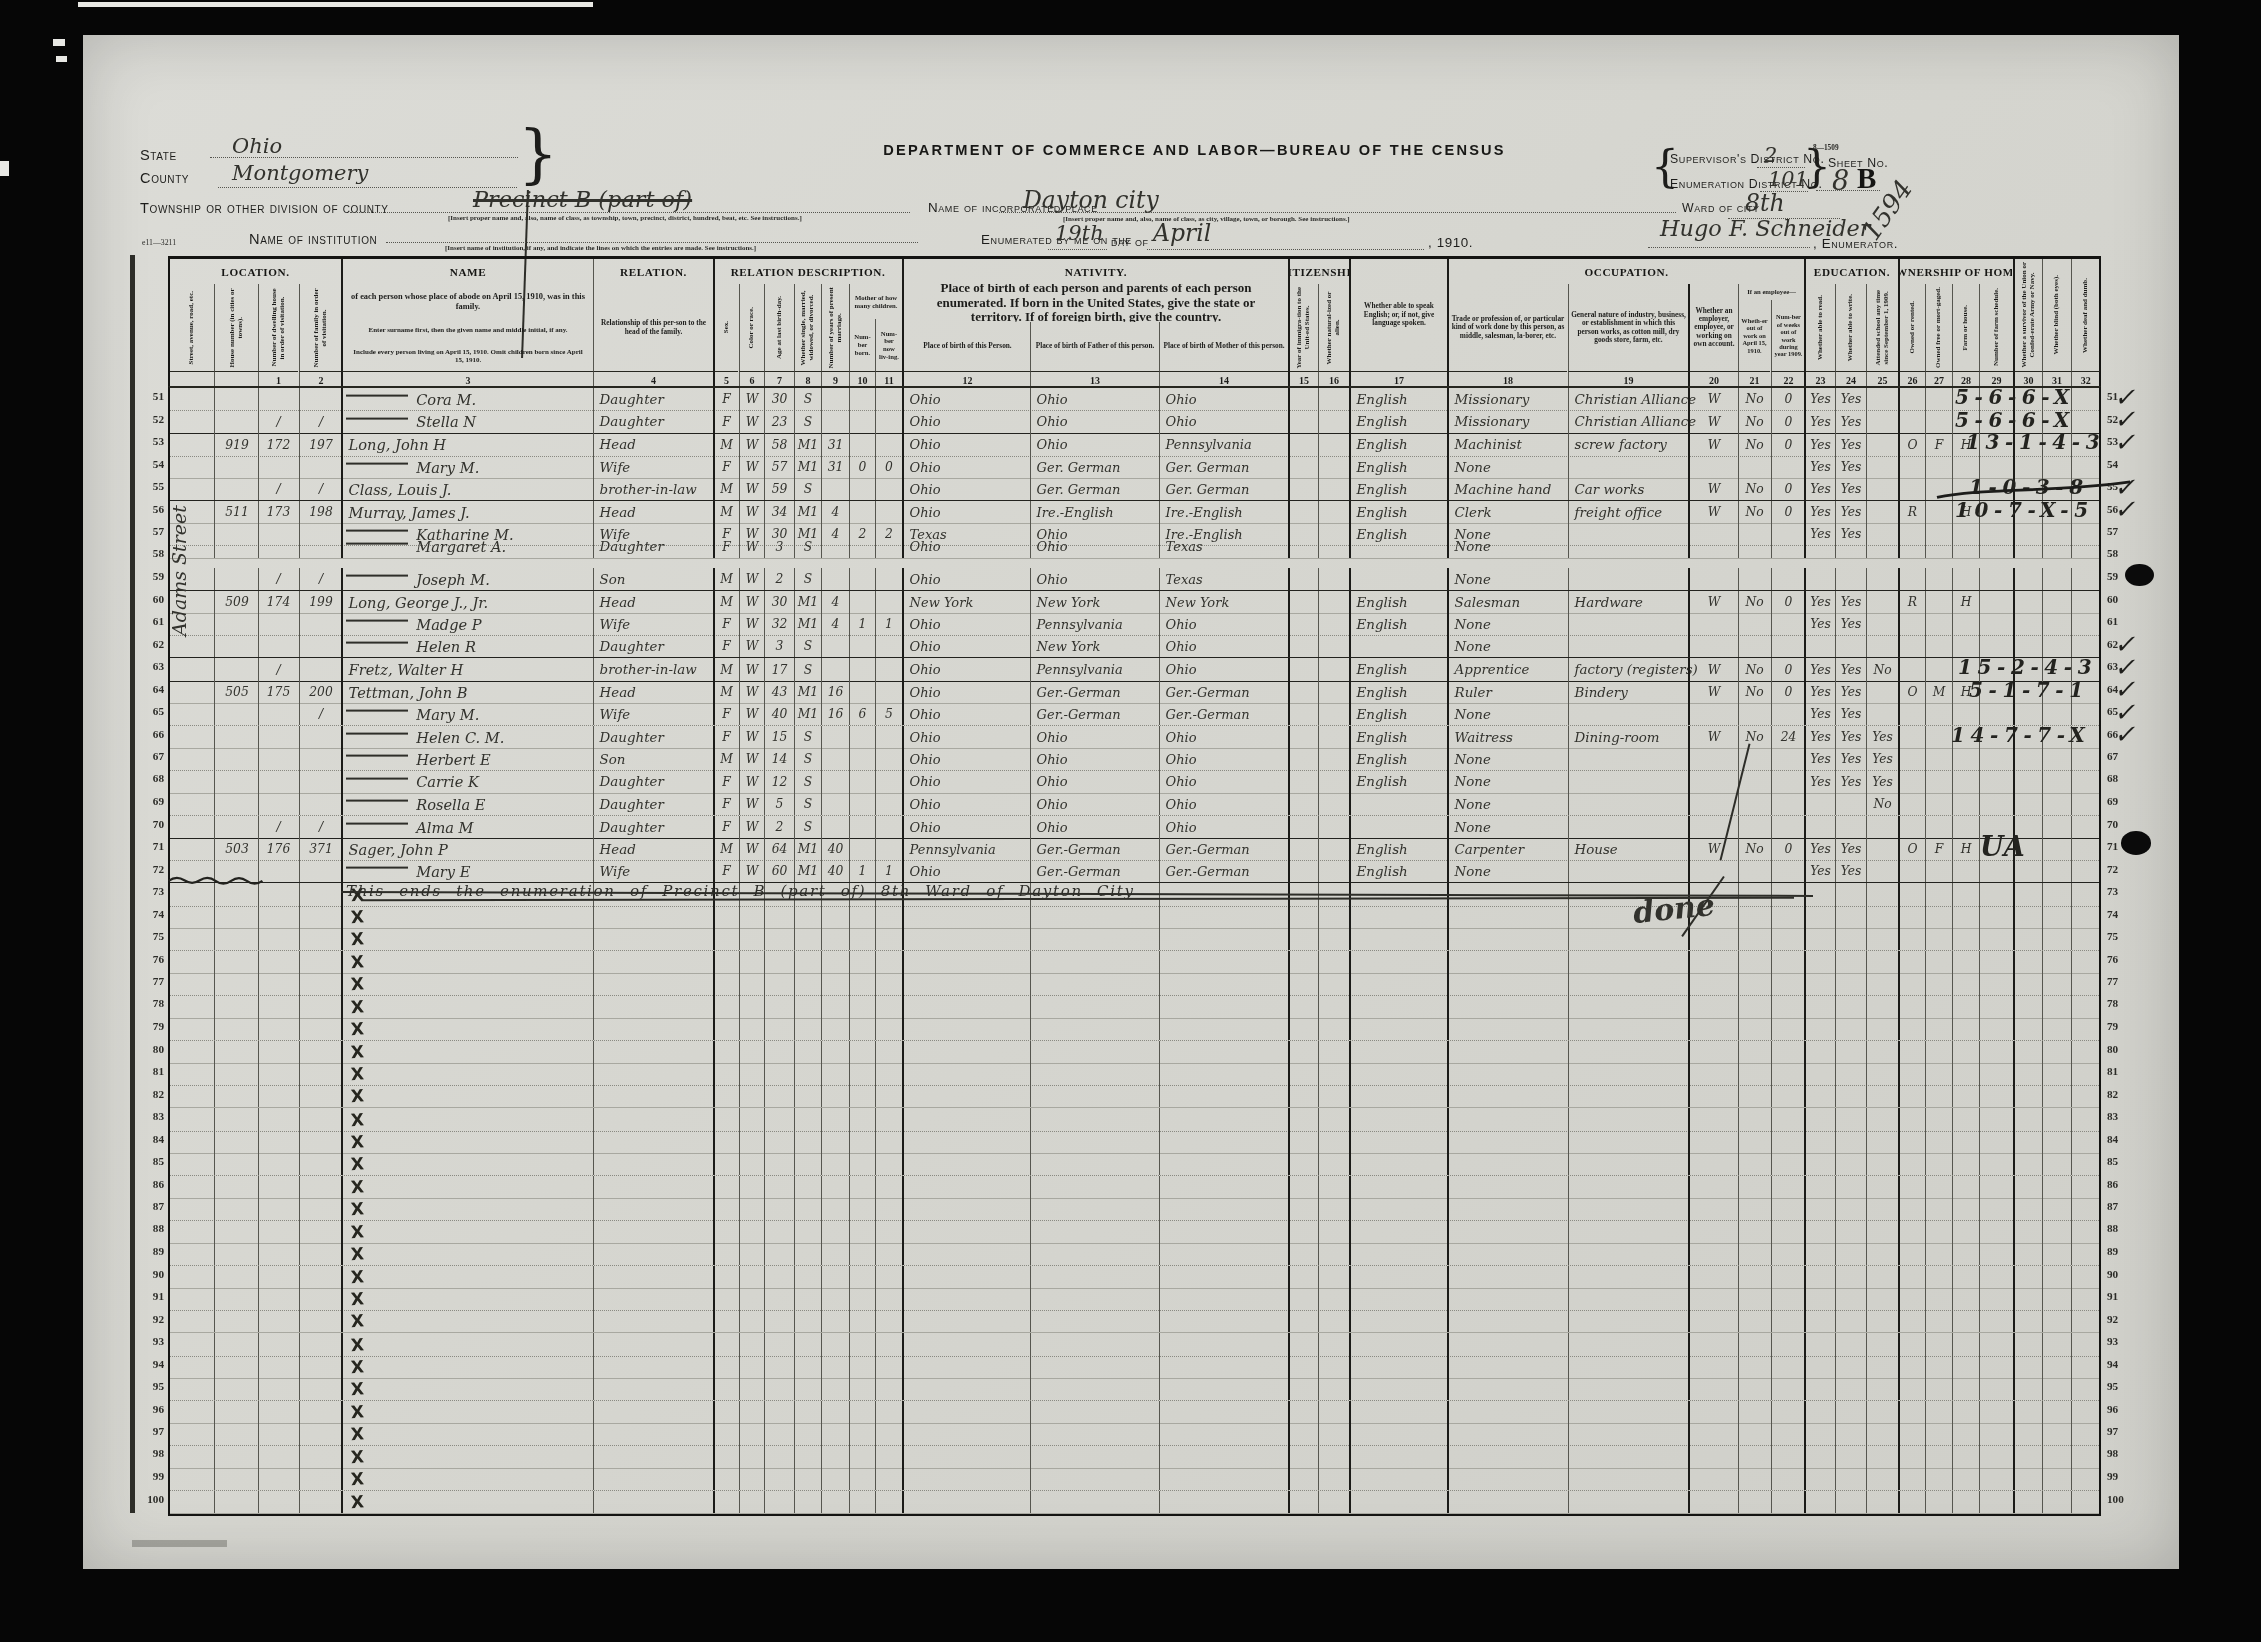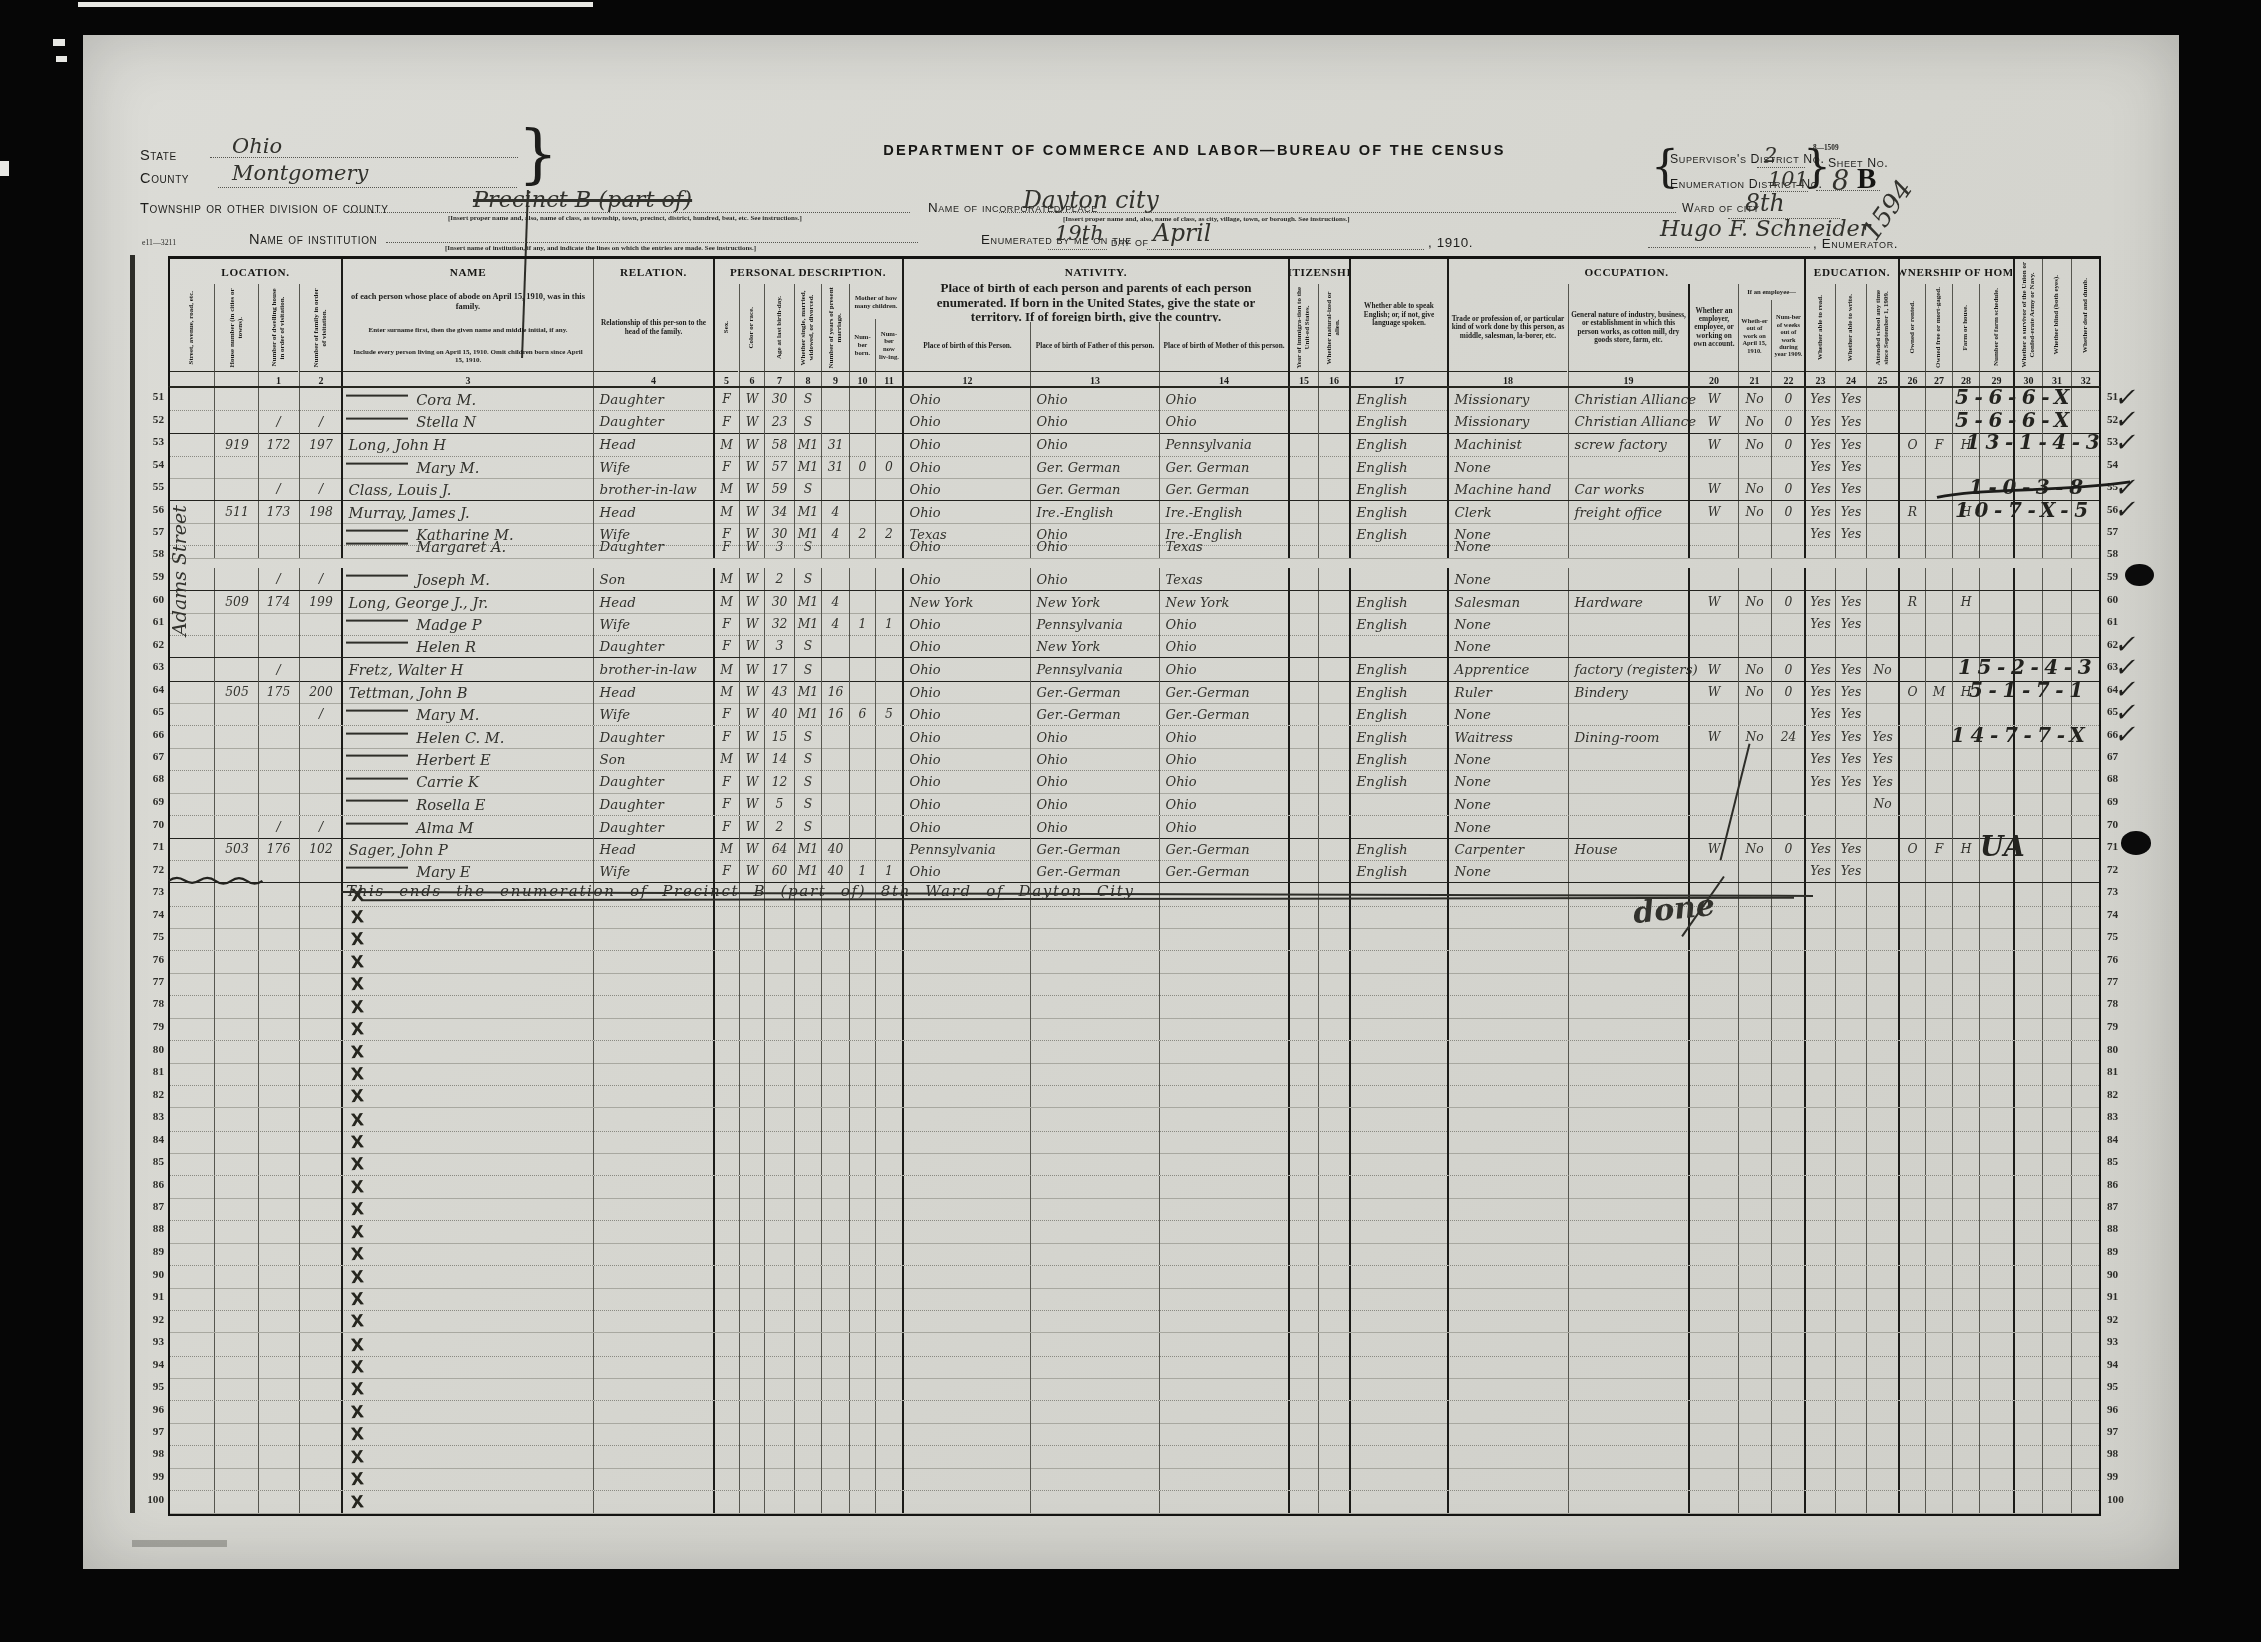--- a/index.html
+++ b/index.html
@@ -114,21 +114,21 @@
     <span class="abs hw" style="left:1745px;top:189px;font-size:23.5px;">8th</span>
     <div class="abs dots" style="left:1728px;top:218px;width:112px;"></div>
 
     <span class="abs hw" style="left:1854px;top:195px;font-size:26px;transform:rotate(-55deg);">1594</span>
 
     <div class="abs penline" style="left:130px;top:255px;width:4.5px;height:1258px;"></div>
     <div id="thead" class="abs" style="left: 168px; top: 256px; width: 1929px; height: 130px; border-top: 3.4px solid rgb(20, 20, 18); border-left: 2.2px solid rgb(20, 20, 18); border-right: 2.2px solid rgb(20, 20, 18); box-sizing: content-box;">
         <div class="hcell grp " style="left: 0px; top: 0px; width: 171px; height: 25px;">LOCATION.</div>
         <div class="hcell grp blh" style="left: 171px; top: 0px; width: 252px; height: 25px;">NAME</div>
         <div class="hcell grp bl" style="left: 423px; top: 0px; width: 120px; height: 25px;">RELATION.</div>
-        <div class="hcell grp blh" style="left: 543px; top: 0px; width: 188px; height: 25px;">PERSONAL DESCRIPTION.</div>
+        <div class="hcell grp blh" style="left: 543px; top: 0px; width: 188px; height: 25px;">RELATION DESCRIPTION.</div>
         <div class="hcell grp blh" style="left: 732px; top: 0px; width: 386px; height: 25px;">NATIVITY.</div>
         <div class="hcell grp blh" style="left: 1118px; top: 0px; width: 62px; height: 25px;">CITIZENSHIP.</div>
         <div class="hcell grp blh" style="left: 1179px; top: 0px; width: 98px; height: 25px;"></div>
         <div class="hcell grp blh" style="left: 1277px; top: 0px; width: 357px; height: 25px;">OCCUPATION.</div>
         <div class="hcell grp blh" style="left: 1634px; top: 0px; width: 94px; height: 25px;">EDUCATION.</div>
         <div class="hcell grp blh" style="left: 1728px; top: 0px; width: 114px; height: 25px;">OWNERSHIP OF HOME.</div>
         <div class="hcell " style="left: 0px; top: 25px; width: 44px; height: 87px;">
           <div class="vtxt">Street, avenue, road, etc.</div>
         </div>
         <div class="hcell numcell " style="left: 0px; top: 112px; width: 44px; height: 18px; border-top: 1.7px solid rgb(38, 38, 31);"></div>
@@ -1681,21 +1681,21 @@
         </div>
         <div class="row" style="top: 450px; height: 22.4px; border-bottom: 1.1px dotted rgb(138, 138, 130);">
           <div class="cell " style="left: 0px; top: 0px; width: 44px; height: 22.4px;"></div>
           <div class="cell bl ctr" style="left: 44px; top: 0px; width: 45px; height: 22.4px;">
             <div class="hw c-small">503</div>
           </div>
           <div class="cell bl ctr" style="left: 88px; top: 0px; width: 40px; height: 22.4px;">
             <div class="hw c-small">176</div>
           </div>
           <div class="cell bl ctr" style="left: 129px; top: 0px; width: 43px; height: 22.4px;">
-            <div class="hw c-small">102</div>
+            <div class="hw c-small">371</div>
           </div>
           <div class="cell blh" style="left: 171px; top: 0px; width: 252px; height: 22.4px;">
             <div class="hw c-name" style="padding-left: 5.6px;">Sager, John P</div>
           </div>
           <div class="cell bl" style="left: 423px; top: 0px; width: 120px; height: 22.4px;">
             <div class="hw c-rel" style="padding-left: 5.6px;">Head</div>
           </div>
           <div class="cell blh ctr" style="left: 543px; top: 0px; width: 25px; height: 22.4px;">
             <div class="hw c-small">M</div>
           </div>

